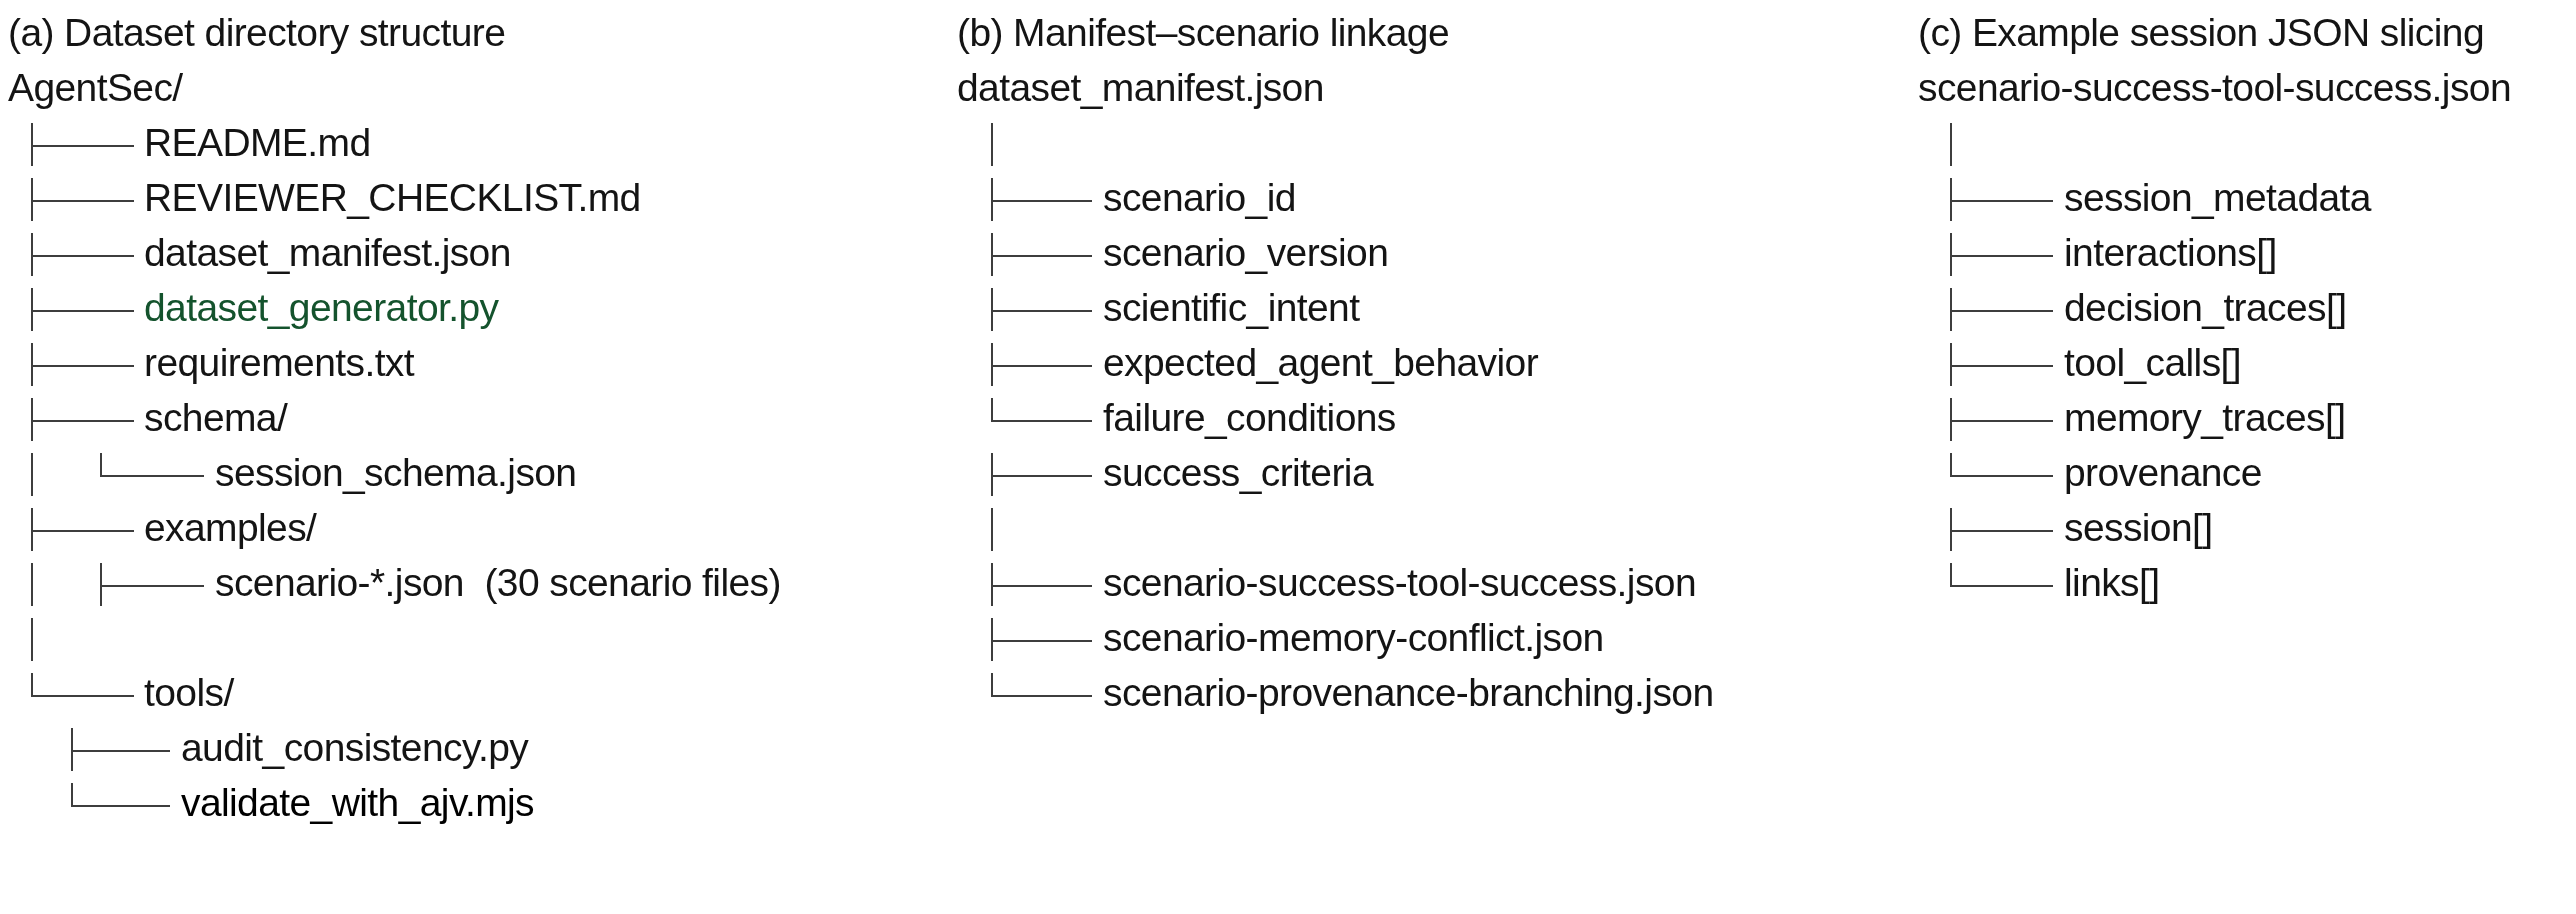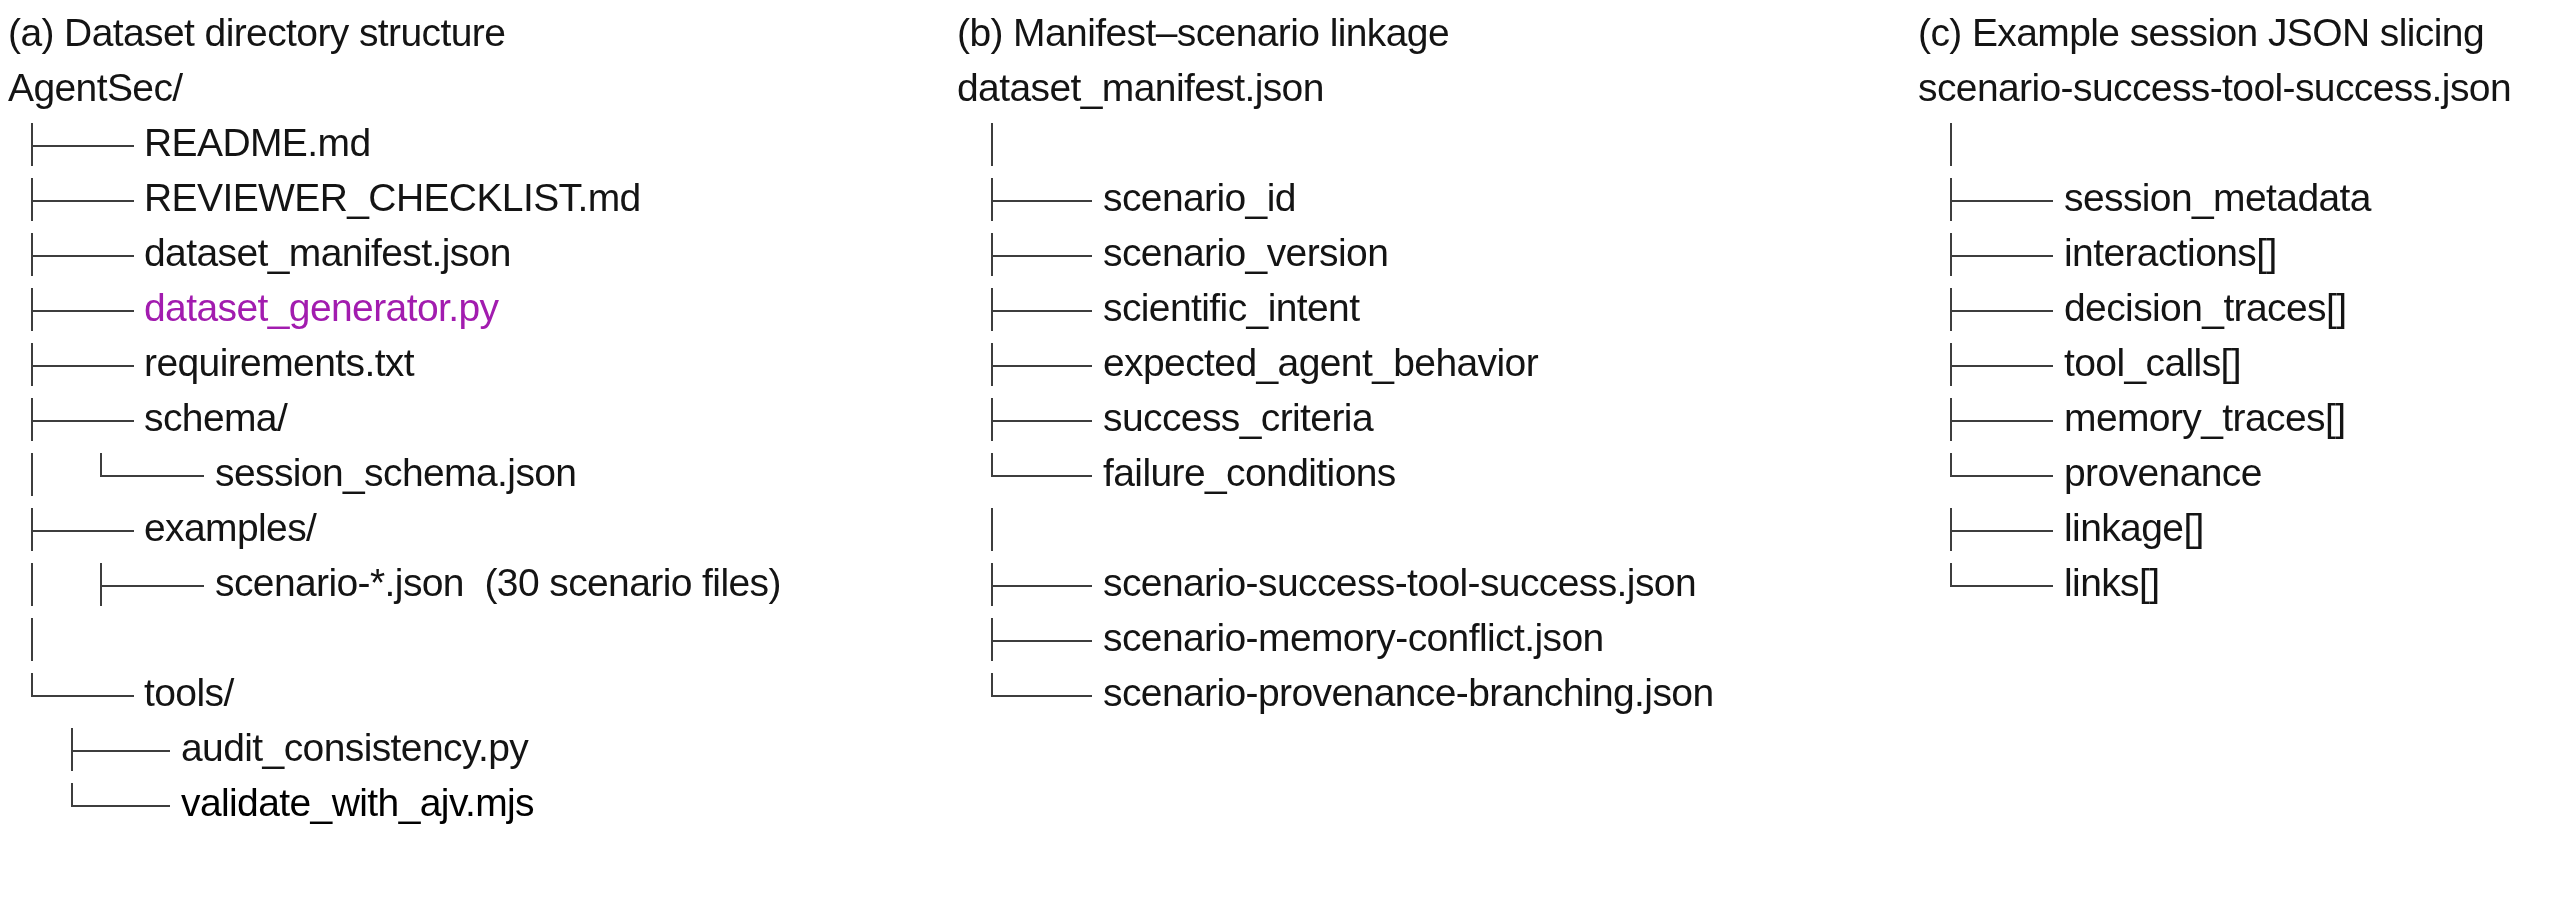--- a/index.html
+++ b/index.html
@@ -80,21 +80,21 @@
           <span class="lbl" style="left: 136px; color: rgb(20, 20, 20);">REVIEWER_CHECKLIST.md</span>
         </div>
         <div class="trow">
           <div class="vbar" style="left: 22.5px; top: 11.2px; height: 43px; background: rgb(61, 61, 61);"></div>
           <div class="hline" style="left: 22.5px; width: 103px; background: rgb(61, 61, 61);"></div>
           <span class="lbl" style="left: 136px; color: rgb(20, 20, 20);">dataset_manifest.json</span>
         </div>
         <div class="trow">
           <div class="vbar" style="left: 22.5px; top: 11.2px; height: 43px; background: rgb(61, 61, 61);"></div>
           <div class="hline" style="left: 22.5px; width: 103px; background: rgb(61, 61, 61);"></div>
-          <span class="lbl" style="left: 136px; color: #a21caf;">dataset_generator.py</span>
+          <span class="lbl" style="left: 136px; color: #14532d;">dataset_generator.py</span>
         </div>
         <div class="trow">
           <div class="vbar" style="left: 22.5px; top: 11.2px; height: 43px; background: rgb(61, 61, 61);"></div>
           <div class="hline" style="left: 22.5px; width: 103px; background: rgb(61, 61, 61);"></div>
           <span class="lbl" style="left: 136px; color: rgb(20, 20, 20);">requirements.txt</span>
         </div>
         <div class="trow">
           <div class="vbar" style="left: 22.5px; top: 11.2px; height: 43px; background: rgb(61, 61, 61);"></div>
           <div class="hline" style="left: 22.5px; width: 103px; background: rgb(61, 61, 61);"></div>
           <span class="lbl" style="left: 136px; color: rgb(20, 20, 20);">schema/</span>
@@ -162,28 +162,28 @@
           <div class="vbar" style="left: 34px; top: 11.2px; height: 43px; background: rgb(61, 61, 61);"></div>
           <div class="hline" style="left: 34px; width: 101px; background: rgb(61, 61, 61);"></div>
           <span class="lbl" style="left: 146px; color: rgb(20, 20, 20);">scientific_intent</span>
         </div>
         <div class="trow">
           <div class="vbar" style="left: 34px; top: 11.2px; height: 43px; background: rgb(61, 61, 61);"></div>
           <div class="hline" style="left: 34px; width: 101px; background: rgb(61, 61, 61);"></div>
           <span class="lbl" style="left: 146px; color: rgb(20, 20, 20);">expected_agent_behavior</span>
         </div>
         <div class="trow">
+          <div class="vbar" style="left: 34px; top: 11.2px; height: 24px; background: rgb(61, 61, 61);"></div>
+          <div class="hline" style="left: 34px; width: 101px; background: rgb(61, 61, 61);"></div>
+          <span class="lbl" style="left: 146px; color: rgb(20, 20, 20);">failure_conditions</span>
+        </div>
+        <div class="trow">
           <div class="vbar" style="left: 34px; top: 11.2px; height: 43px; background: rgb(61, 61, 61);"></div>
           <div class="hline" style="left: 34px; width: 101px; background: rgb(61, 61, 61);"></div>
           <span class="lbl" style="left: 146px; color: rgb(20, 20, 20);">success_criteria</span>
-        </div>
-        <div class="trow">
-          <div class="vbar" style="left: 34px; top: 11.2px; height: 24px; background: rgb(61, 61, 61);"></div>
-          <div class="hline" style="left: 34px; width: 101px; background: rgb(61, 61, 61);"></div>
-          <span class="lbl" style="left: 146px; color: rgb(20, 20, 20);">failure_conditions</span>
         </div>
         <div class="trow">
           <div class="vbar" style="left: 34px; top: 11.2px; height: 43px; background: rgb(61, 61, 61);"></div>
         </div>
         <div class="trow">
           <div class="vbar" style="left: 34px; top: 11.2px; height: 43px; background: rgb(61, 61, 61);"></div>
           <div class="hline" style="left: 34px; width: 101px; background: rgb(61, 61, 61);"></div>
           <span class="lbl" style="left: 146px; color: rgb(20, 20, 20);">scenario-success-tool-success.json</span>
         </div>
         <div class="trow">
@@ -236,21 +236,21 @@
           <span class="lbl" style="left: 146px; color: rgb(20, 20, 20); text-align: right;">memory_traces[]</span>
         </div>
         <div class="trow">
           <div class="vbar" style="left: 32px; top: 11.2px; height: 24px; background: rgb(61, 61, 61);"></div>
           <div class="hline" style="left: 32px; width: 103px; background: rgb(61, 61, 61);"></div>
           <span class="lbl" style="left: 146px; color: rgb(20, 20, 20);">provenance</span>
         </div>
         <div class="trow">
           <div class="vbar" style="left: 32px; top: 11.2px; height: 43px; background: rgb(61, 61, 61);"></div>
           <div class="hline" style="left: 32px; width: 103px; background: rgb(61, 61, 61);"></div>
-          <span class="lbl" style="left: 146px; color: rgb(20, 20, 20);">linkage[]</span>
+          <span class="lbl" style="left: 146px; color: rgb(20, 20, 20);">session[]</span>
         </div>
         <div class="trow">
           <div class="vbar" style="left: 32px; top: 11.2px; height: 24px; background: rgb(61, 61, 61);"></div>
           <div class="hline" style="left: 32px; width: 103px; background: rgb(61, 61, 61);"></div>
           <span class="lbl" style="left: 146px; color: rgb(20, 20, 20);">links[]</span>
         </div>
       </div>
   </section>
 
 </div>

